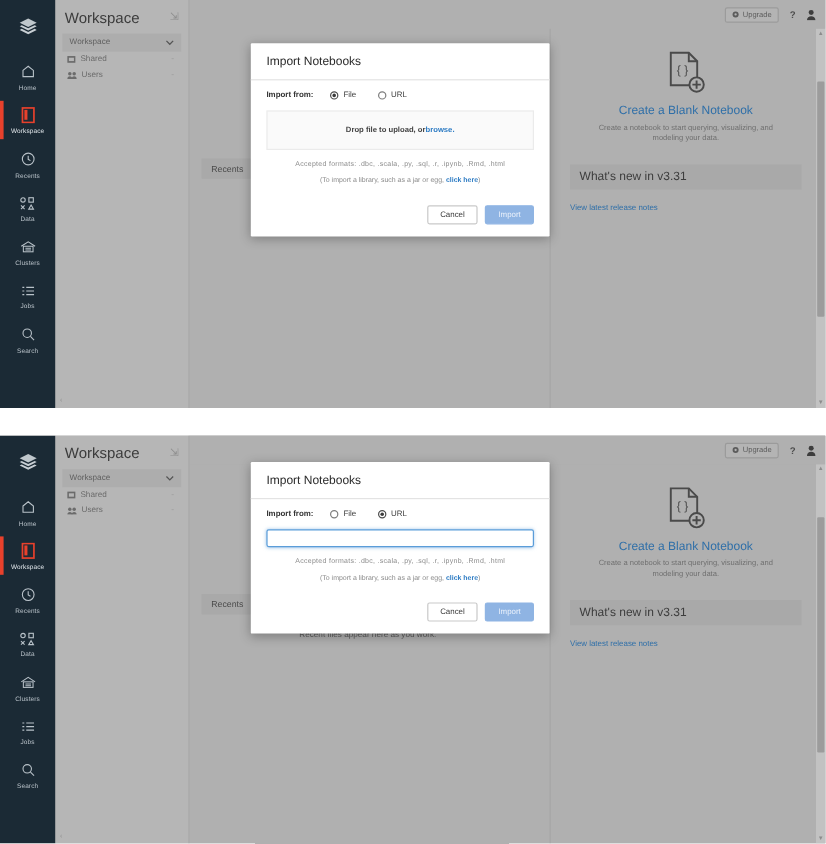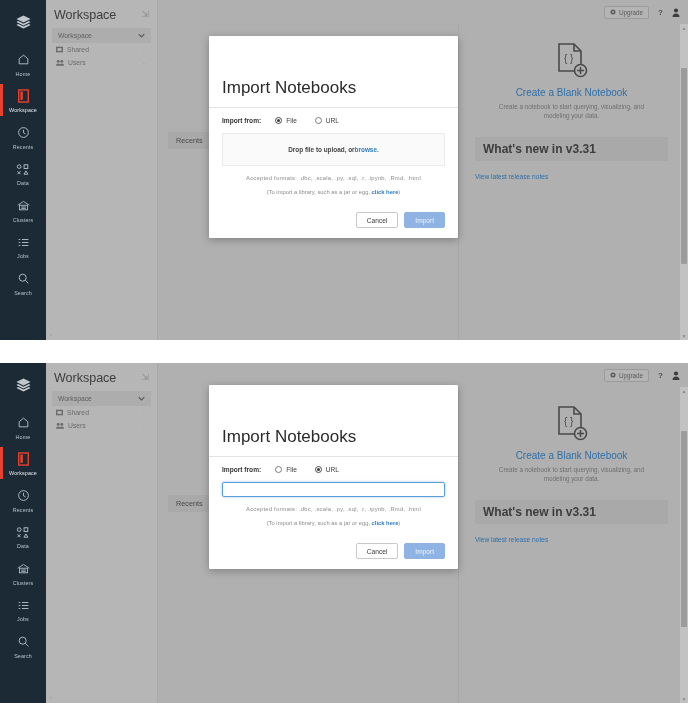--- a/index.html
+++ b/index.html
@@ -111,21 +111,21 @@
     margin-top: 14px; text-align: center; font-size: 6.8px; color: #5a5a5a;
   }
 
   .blank-center { text-align: center; padding-top: 10px; }
   .nbicon-wrap { display: flex; justify-content: center; margin-bottom: 7px; }
   .blank-link { font-size: 10px; color: #2f6fa8; margin-bottom: 4px; }
   .blank-desc { font-size: 6.3px; color: #6f6f6f; line-height: 1.5; padding: 0 24px; }
 
   .whatsnew {
     margin: 16px 12px 0 12px; background: #a9a9a9; padding: 5px 8px;
-    font-size: 12px; color: #3d3d3d; font-weight: bold;
+    font-size: 10px; color: #3d3d3d;
   }
   .release-link {
     margin: 12px 0 0 12px; font-size: 6.6px; color: #2f6fa8; cursor: pointer;
   }
 
   
   .vdiv {
     position: absolute; top: 24px; bottom: 0; left: 300px; width: 1px; background: #a6a6a6;
   }
 
@@ -149,21 +149,21 @@
     position: absolute; left: 209px; top: 36px; width: 249px;
     background: #ffffff;
     box-shadow: 0 2px 9px rgba(0,0,0,.28);
     z-index: 20;
     border-radius: 1px;
   }
   .modal.second { top: 402px; }
   .modal-head {
     padding: 10px 13px 9px 13px; border-bottom: 1px solid #e3e3e3;
   }
-  .modal-title { font-size: 17px; color: #2b2b2b; font-weight: 400; margin-top: 32px; }
+  .modal-title { font-size: 10px; color: #2b2b2b; font-weight: 400; }
   .modal-body { padding: 9px 13px 8px 13px; }
 
   .radio-row { display: flex; align-items: center; gap: 0; font-size: 6.6px; color: #3d3d3d; }
   .radio-row .lbl-from { font-weight: bold; color: #333; margin-right: 14px; }
   .radio-opt { display: flex; align-items: center; gap: 4px; margin-right: 18px; cursor: pointer; }
   .radio {
     width: 7px; height: 7px; border-radius: 50%;
     border: 1px solid #7d7d7d; background: #fff;
     display: flex; align-items: center; justify-content: center;
   }

